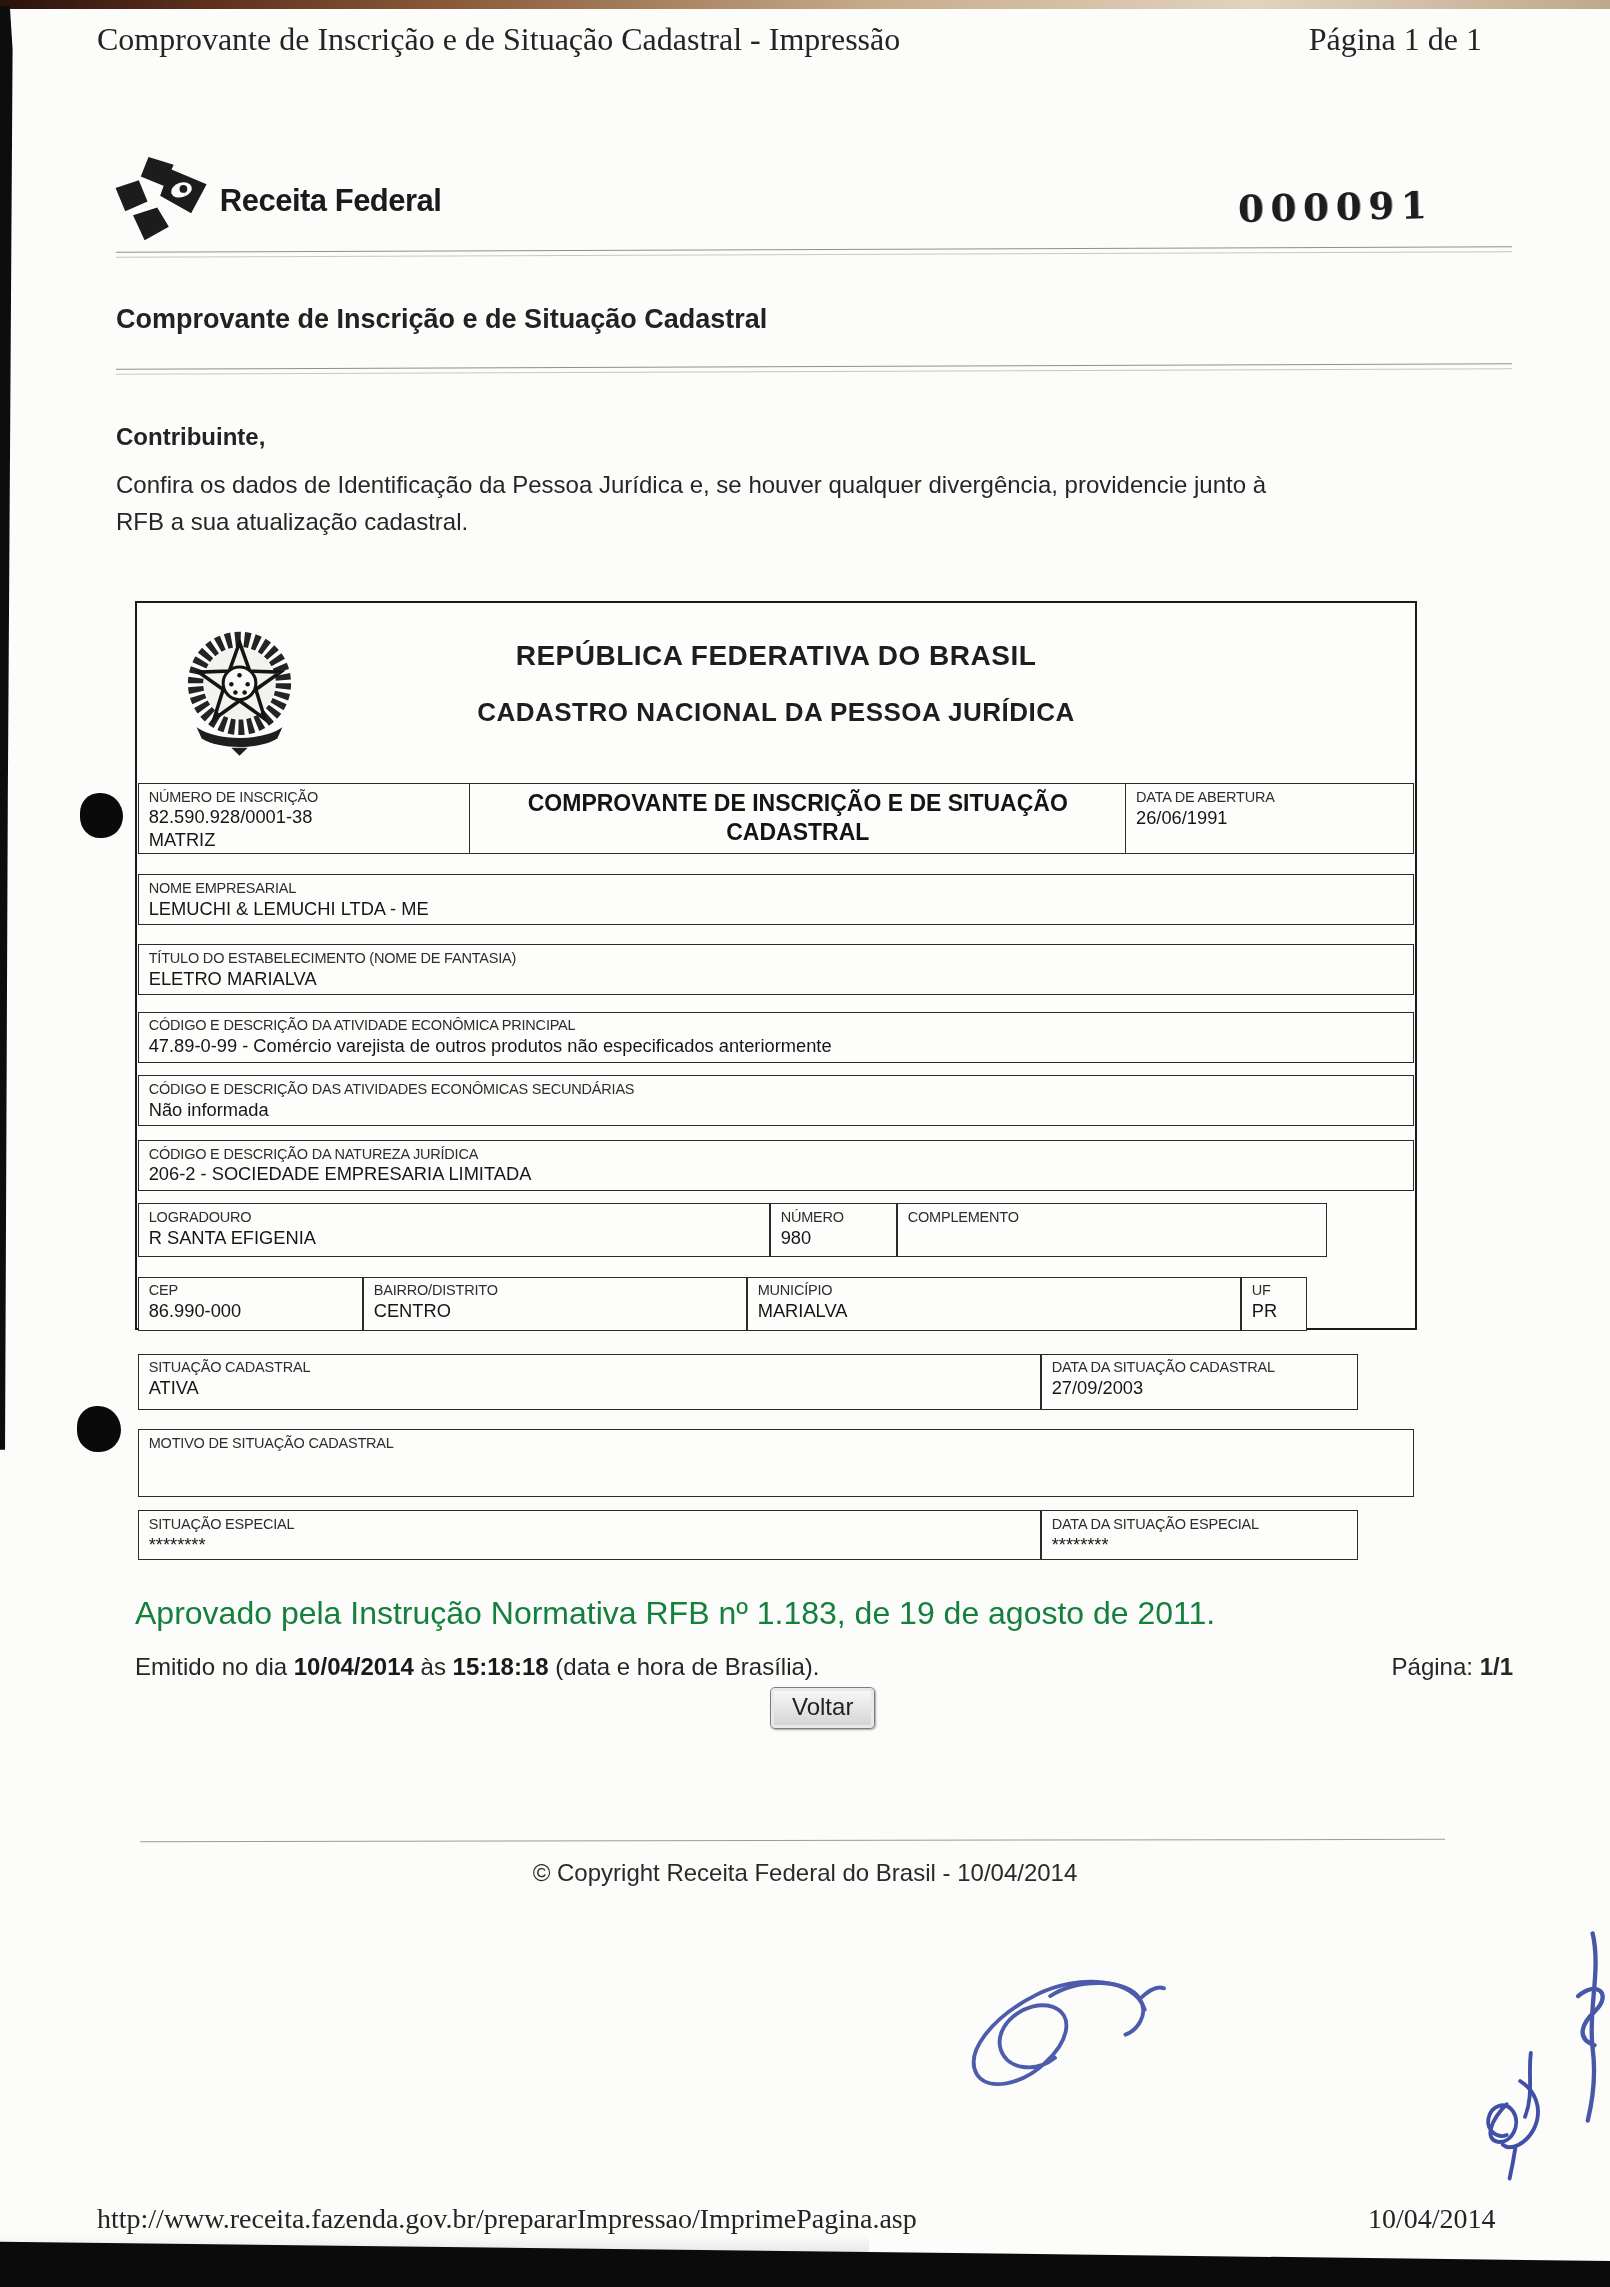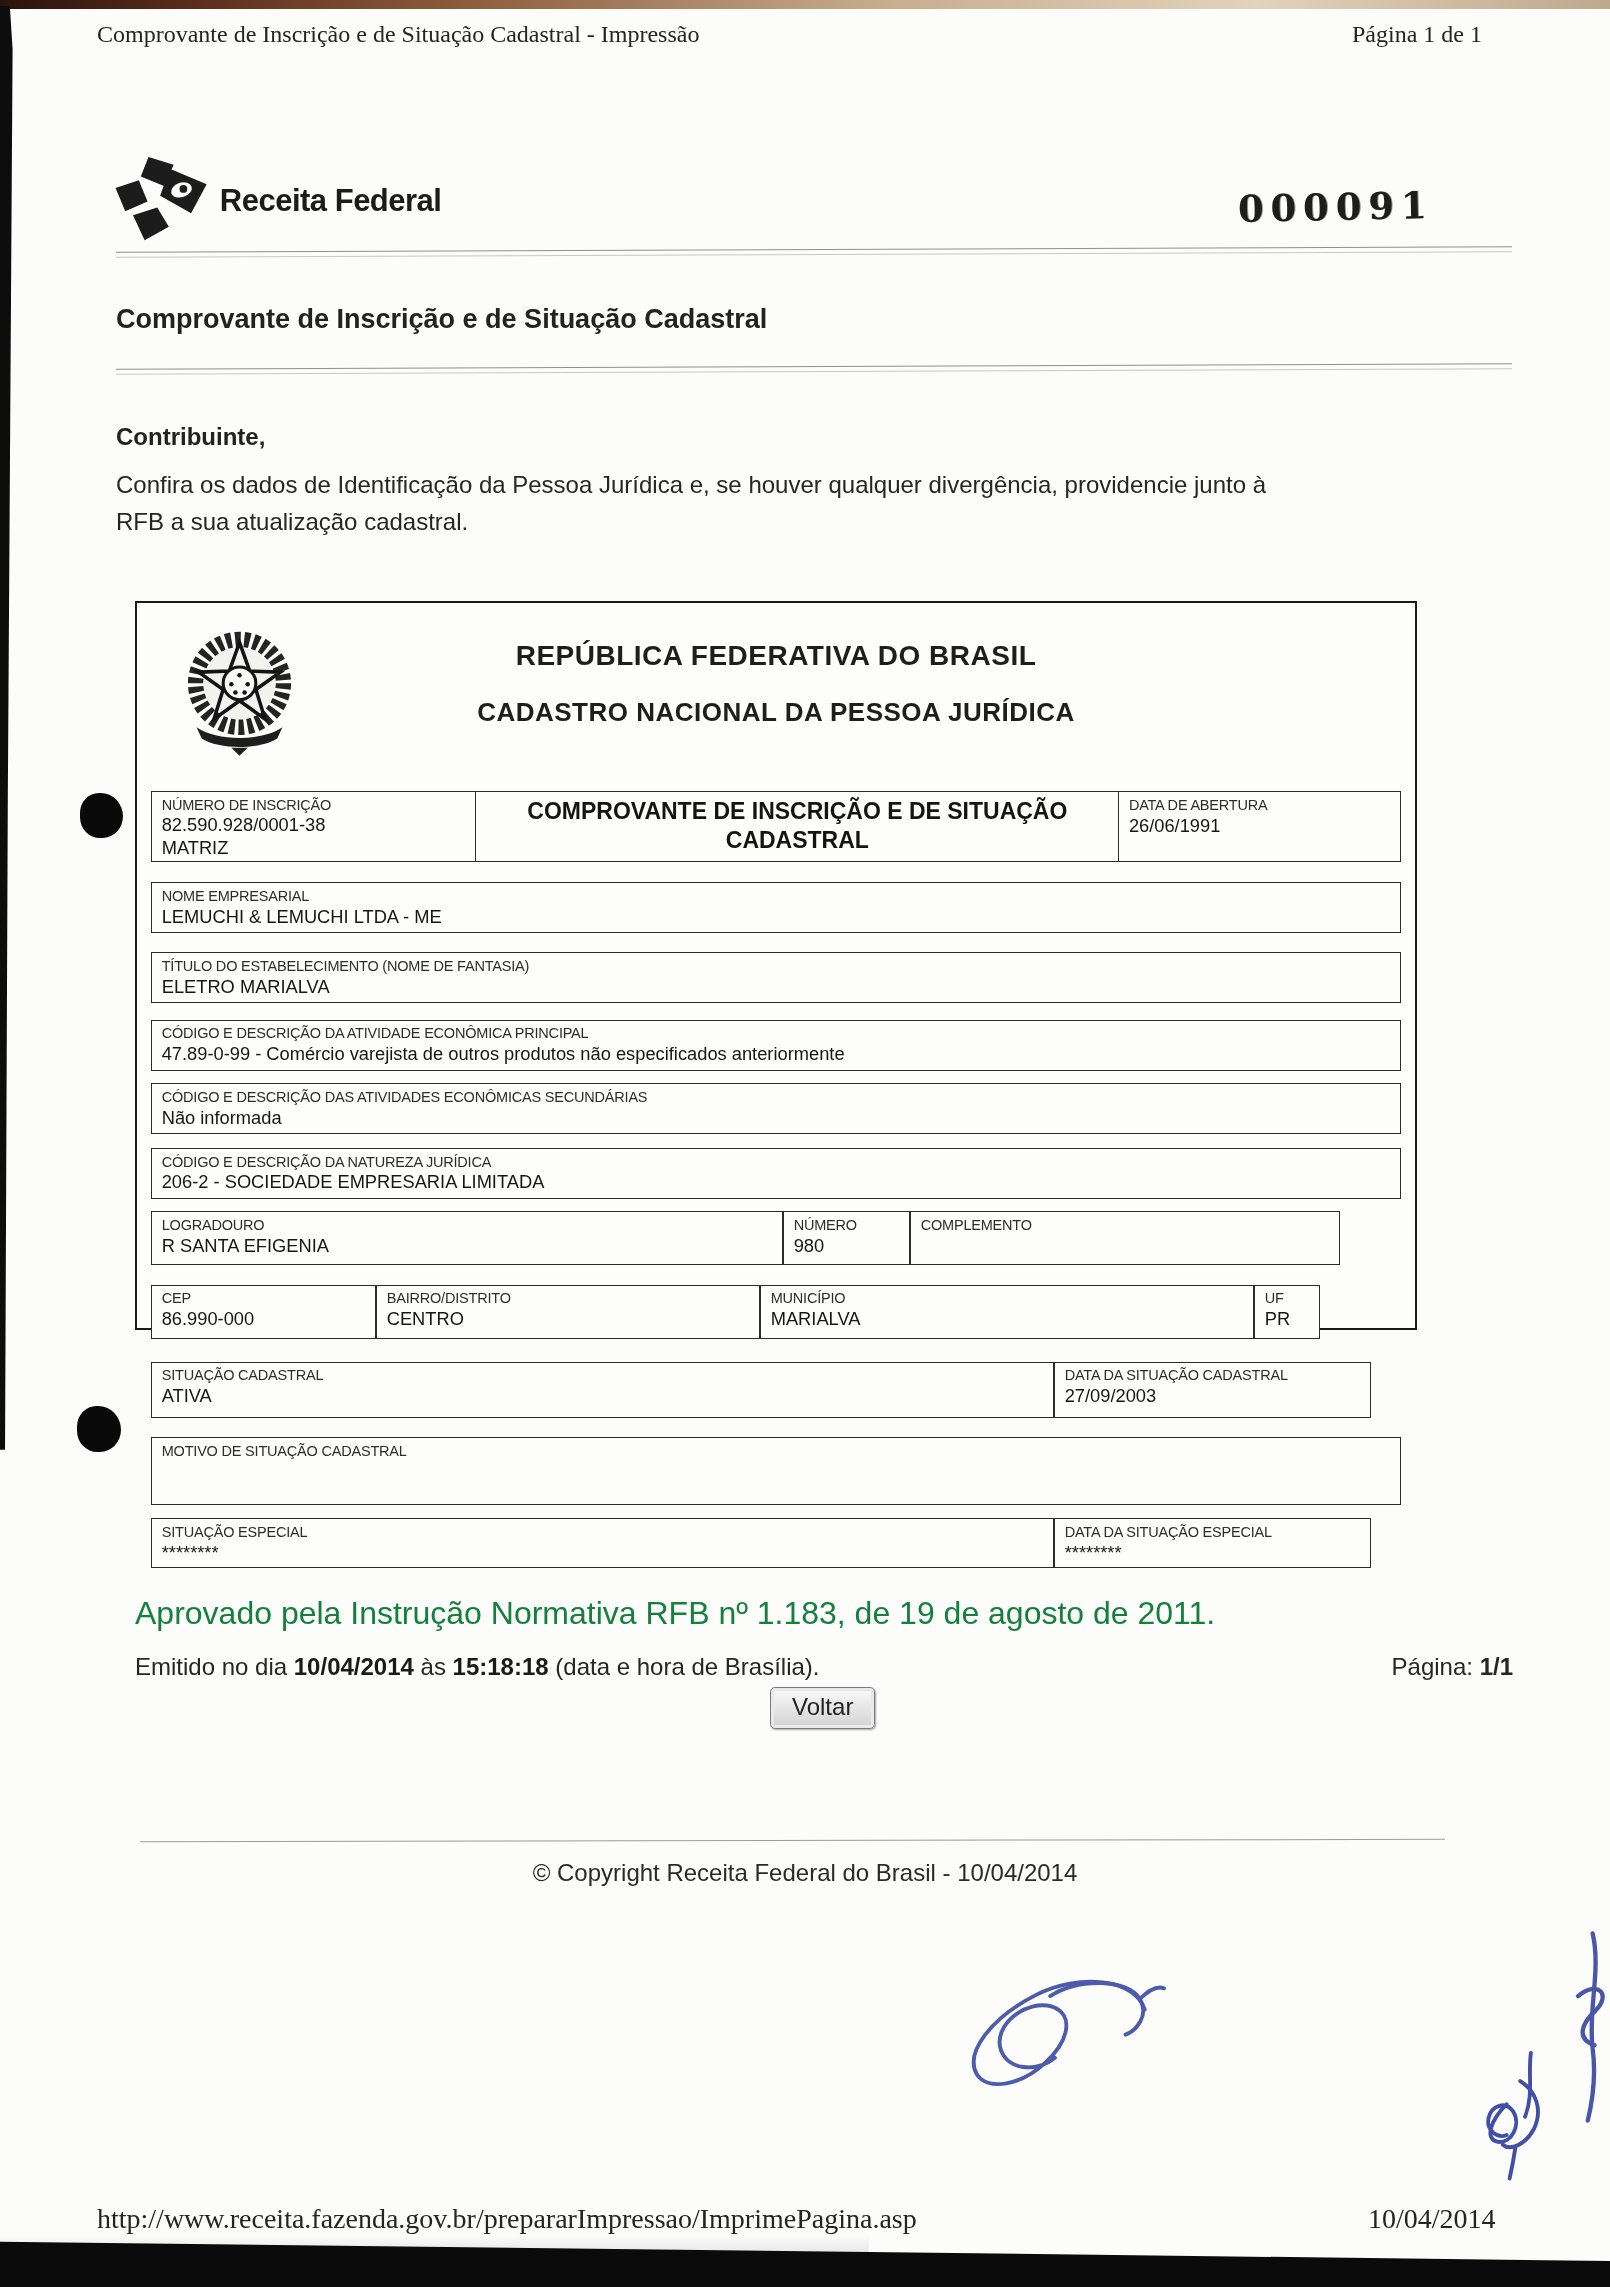--- a/index.html
+++ b/index.html
@@ -17,21 +17,21 @@
   .edge-bottom{position:absolute;left:0;bottom:0;width:1610px;height:58px;
     background:#0b0b0b;clip-path:polygon(0 22%,100% 55%,100% 100%,0 100%);}
   .edge-bottom-shadow{position:absolute;left:0;bottom:17.4px;width:869px;height:35px;
     background:linear-gradient(180deg,rgba(0,0,0,0) 0%,rgba(90,90,90,.25) 100%);}
   .punch{position:absolute;background:#0a0a0a;border-radius:46% 54% 50% 48%;}
   .punch-1{left:80px;top:793px;width:43px;height:45px;}
   .punch-2{left:77px;top:1406px;width:44px;height:46px;}
 
   
   .print-header{position:absolute;top:21px;left:97px;right:97px;
-    font-family:"Liberation Serif",serif;font-size:24px;color:#242424;}
+    font-family:"Liberation Serif",serif;font-size:32px;color:#242424;}
   .ph-page{position:absolute;right:31px;top:0;}
   .print-footer{position:absolute;top:2203px;left:97px;right:97px;
     font-family:"Liberation Serif",serif;font-size:28px;color:#242424;}
   .pf-date{position:absolute;right:17.4px;top:0;}
 
   
   .logo-row{position:absolute;left:114px;top:157px;display:flex;align-items:center;}
   .logo-mark{width:100px;height:93px;}
   .logo-text{font-size:31px;font-weight:bold;letter-spacing:-0.5px;color:#1b1b1b;margin-left:5.8px;margin-top:-5.8px;}
 
@@ -51,21 +51,21 @@
   .salutation{position:absolute;left:116px;top:423px;font-size:24px;font-weight:bold;color:#222;}
   .notice{position:absolute;left:116px;top:466px;font-size:24px;line-height:37px;color:#262626;margin:0;}
 
   
   .cert{position:absolute;left:135px;top:601px;width:1282px;height:729px;
     border:2.9px solid #1a1a1a;background:#fdfdfc;box-sizing:border-box;}
   .cert-header{position:relative;height:180px;}
   .coat{position:absolute;left:31px;top:21px;width:143px;height:135px;}
   .cert-h1{text-align:center;padding-top:37px;font-size:28px;font-weight:bold;letter-spacing:0.5px;color:#1e1e1e;}
   .cert-h2{text-align:center;padding-top:25px;font-size:26px;font-weight:bold;letter-spacing:0.5px;color:#1e1e1e;}
-  .rows{padding:0 14px;margin-top:8px;}
+  .rows{padding:0 1px;}
   .field{border:1.9px solid #2b2b2b;box-sizing:border-box;padding:4.8px 9.7px 5.8px;background:#fdfdfc;}
   .lbl{font-size:14.5px;color:#2d2d2d;letter-spacing:-0.2px;white-space:nowrap;}
   .val{font-size:18.3px;font-weight:normal;color:#161616;margin-top:1.9px;white-space:nowrap;}
   .frow{display:flex;justify-content:flex-start;}
 
   .row-a{display:flex;border:1.9px solid #2b2b2b;height:71px;box-sizing:border-box;}
   .row-a .cell{box-sizing:border-box;padding:4.8px 9.7px;}
   .cell-num{width:26%;border-right:1.9px solid #2b2b2b;}
   .cell-num .val{margin-top:1px;}
   .cell-title{width:51.5%;border-right:1.9px solid #2b2b2b;text-align:center;

